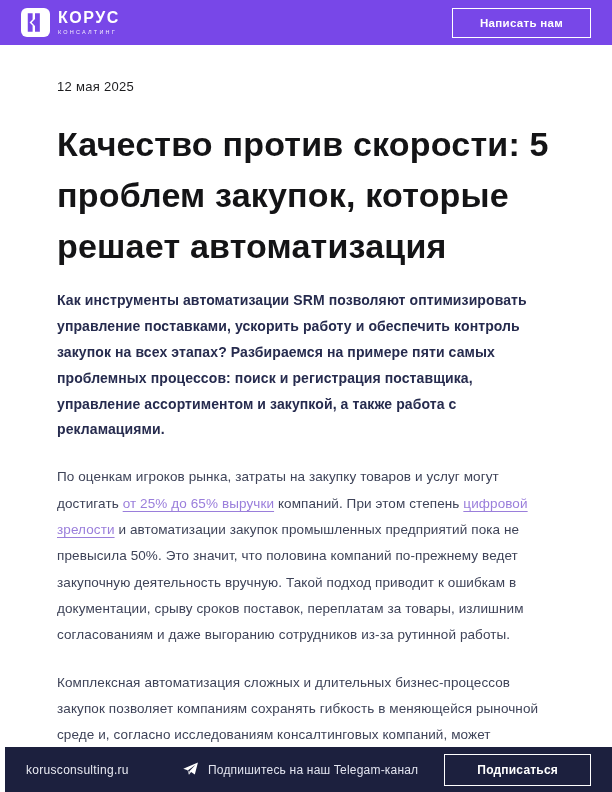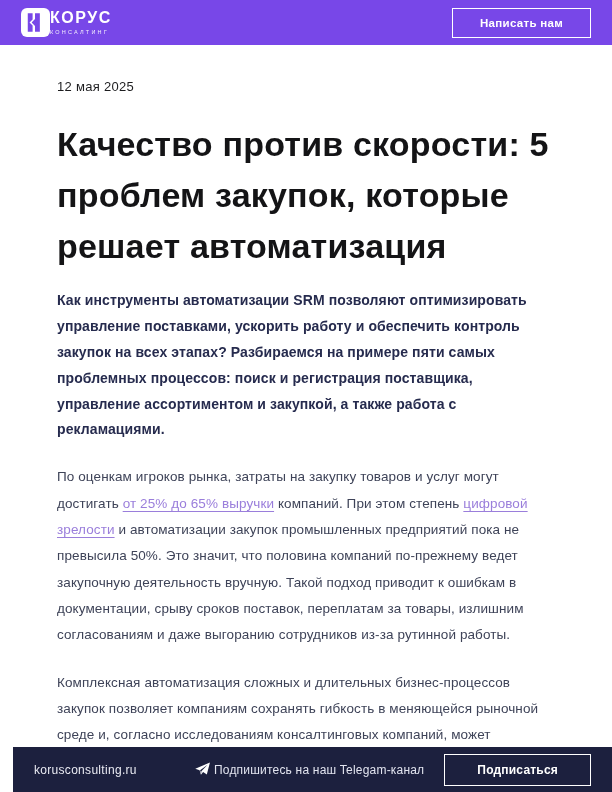--- a/index.html
+++ b/index.html
@@ -9,41 +9,41 @@
     --body-text:#3E4358;
     --lead-text:#262B4E;
   }
   *{margin:0;padding:0;box-sizing:border-box;}
   html,body{background:#fff;}
   body{font-family:"Liberation Sans",sans-serif;}
   .page{width:612px;height:792px;background:#fff;position:relative;margin:0 auto;overflow:hidden;}
 
   
   .header{height:45px;background:var(--header-bg);display:flex;align-items:center;justify-content:space-between;padding:0 21px;}
-  .logo{display:flex;align-items:center;text-decoration:none;cursor:pointer;}
+  .logo{display:flex;align-items:center;gap:8px;text-decoration:none;cursor:pointer;}
   .logo-icon{width:29px;height:29px;background:#ffffff;border-radius:6px;display:flex;align-items:center;justify-content:center;flex:0 0 auto;}
   .logo-texts{color:#ffffff;display:flex;flex-direction:column;}
   .logo-name{font-size:16px;font-weight:bold;letter-spacing:1.5px;line-height:1;}
   .logo-sub{font-size:5.5px;letter-spacing:2.2px;margin-top:3px;opacity:.9;}
   .header-btn{border:1px solid #ffffff;background:transparent;color:#ffffff;font-family:inherit;
     font-size:11.5px;font-weight:600;letter-spacing:.3px;padding:8px 27px;cursor:pointer;}
 
   
   .content{position:absolute;top:45px;bottom:45px;left:0;right:0;padding:0 57px;overflow:hidden;background:#fff;}
   .date{margin-top:34px;font-size:13px;color:#1d1d1f;letter-spacing:.3px;}
   .title{margin-top:25px;font-size:34px;line-height:1.5;font-weight:bold;color:#141416;letter-spacing:.2px;}
   .lead{margin-top:16px;font-size:14px;font-weight:bold;color:var(--lead-text);line-height:1.85;letter-spacing:.1px;}
   .para{margin-top:21px;font-size:13.5px;color:var(--body-text);line-height:1.95;letter-spacing:.1px;}
   .text-link{color:var(--link-color);text-decoration:underline;text-underline-offset:3px;text-decoration-thickness:1px;cursor:pointer;}
 
   
-  .footer{position:absolute;left:13px;right:0;bottom:0;height:45px;background:var(--footer-bg);
+  .footer{position:absolute;left:5px;right:0;bottom:0;height:45px;background:var(--footer-bg);
     display:flex;align-items:center;padding:0 21px;color:#ffffff;}
   .footer-site{font-size:12px;color:#E9EAF2;text-decoration:none;letter-spacing:.3px;cursor:pointer;}
-  .footer-middle{margin-left:auto;display:flex;align-items:center;gap:3px;}
+  .footer-middle{margin-left:auto;display:flex;align-items:center;gap:9px;}
   .tg-icon{width:17px;height:17px;display:inline-flex;cursor:pointer;}
   .footer-tg-text{font-size:12px;color:#E2E4EF;letter-spacing:.2px;cursor:pointer;text-decoration:none;}
   .footer-btn{margin-left:17px;border:1.5px solid #ffffff;background:transparent;color:#ffffff;
     font-family:inherit;font-size:12px;font-weight:bold;letter-spacing:.2px;padding:8px 32px;cursor:pointer;}
 </style>
 </head>
 <body>
 
 <div class="page">
 

